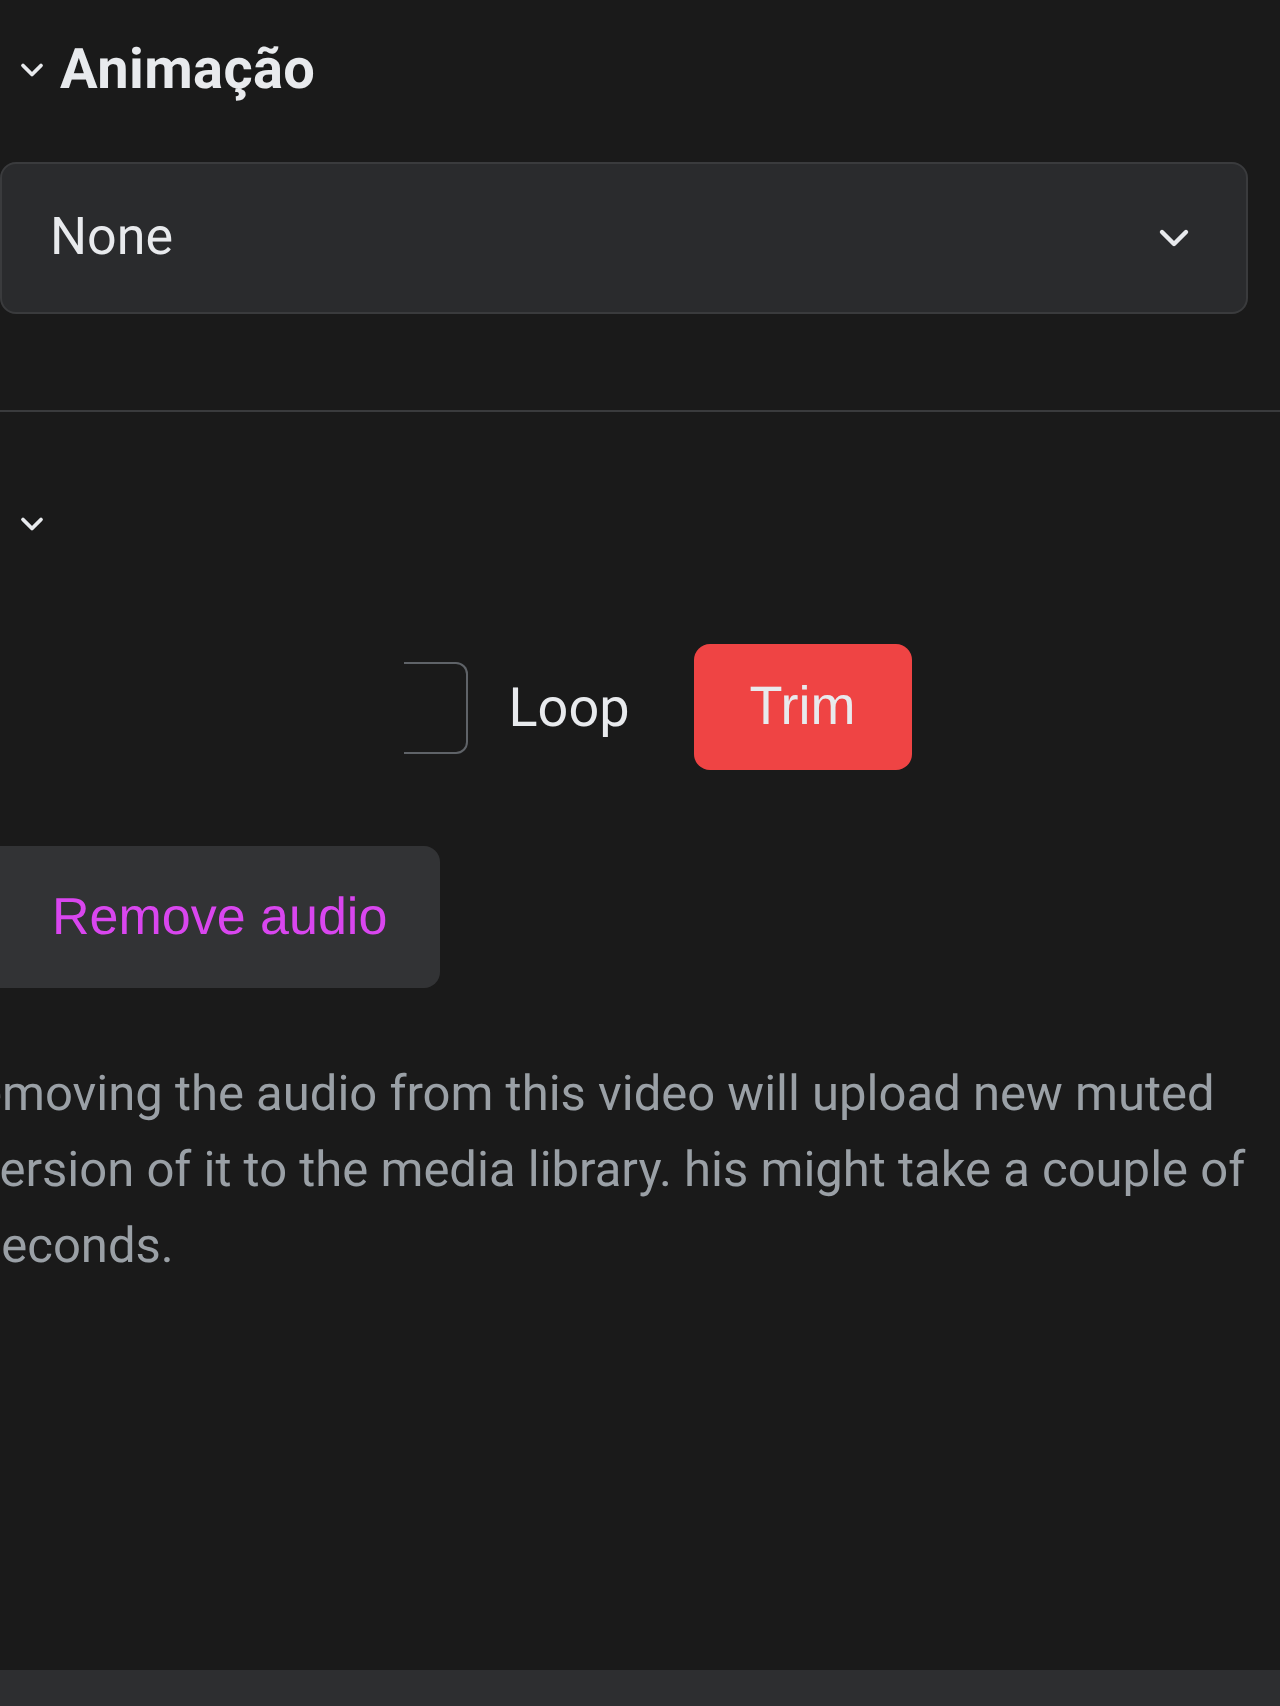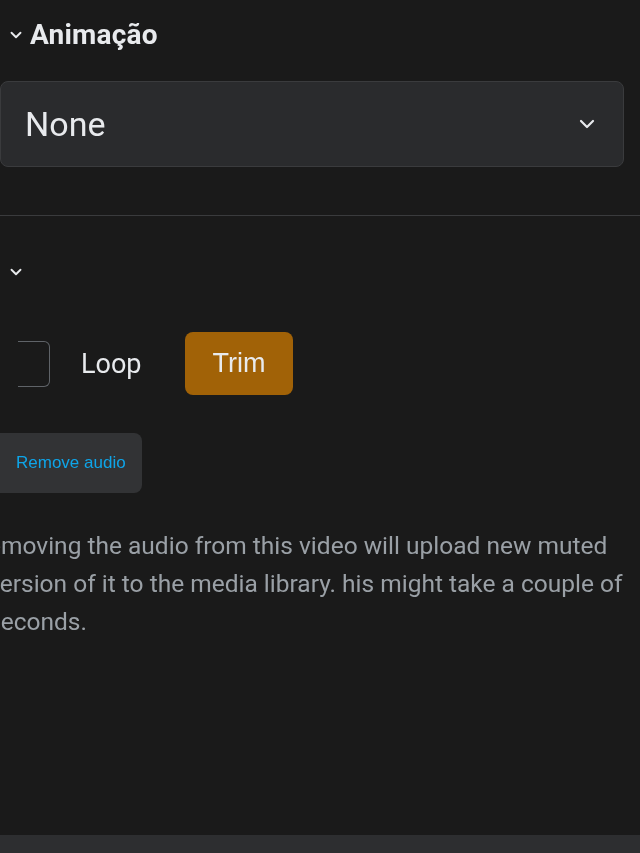--- a/index.html
+++ b/index.html
@@ -41,21 +41,21 @@
       background-color: #2a2b2d;
       border: 1px solid #3a3b3d;
       border-radius: 8px;
       padding: 22px 24px;
       display: flex;
       align-items: center;
       justify-content: space-between;
       cursor: pointer;
     }
     .dropdown-value {
-      font-size: 34px;
+      font-size: 26px;
       color: #e8eaed;
       font-weight: 400;
     }
     .dropdown-chevron {
       width: 24px;
       height: 24px;
       display: flex;
       align-items: center;
       justify-content: center;
       color: #e8eaed;
@@ -64,57 +64,58 @@
       height: 1px;
       background-color: #3a3b3d;
       margin: 48px 0 0 0;
     }
     .section-video {
       margin-top: 28px;
     }
     .video-controls {
       display: flex;
       align-items: center;
-      gap: 31px;
+      gap: 20px;
       margin-top: 32px;
       padding-left: 18px;
+      justify-content: center;
     }
     .checkbox {
       width: 32px;
       height: 46px;
       border: 1.5px solid #5f6368;
       border-left: none;
       border-radius: 0 6px 6px 0;
       cursor: pointer;
       background: transparent;
     }
     .loop-label {
       font-size: 27px;
       color: #e8eaed;
       font-weight: 400;
       margin-right: 12px;
       cursor: pointer;
     }
     .trim-button {
-      background-color: #a16207;
+      background-color: #ef4444;
       border: none;
       border-radius: 8px;
       padding: 16px 28px;
       font-size: 27px;
       color: #e8eaed;
       font-weight: 400;
       cursor: pointer;
     }
     .remove-audio-button {
       background-color: #323335;
       border: none;
       border-radius: 0 8px 8px 0;
-      padding: 20px 16px;
-      font-size: 17px;
-      color: #0ea5e9;
+      padding: 20px 26px;
+      font-size: 26px;
+      color: #d946ef;
       font-weight: 400;
       cursor: pointer;
       margin-top: 38px;
     }
     .help-text {
       margin-top: 34px;
       font-size: 24.5px;
       line-height: 1.55;
       color: #9aa0a6;
       font-weight: 400;

